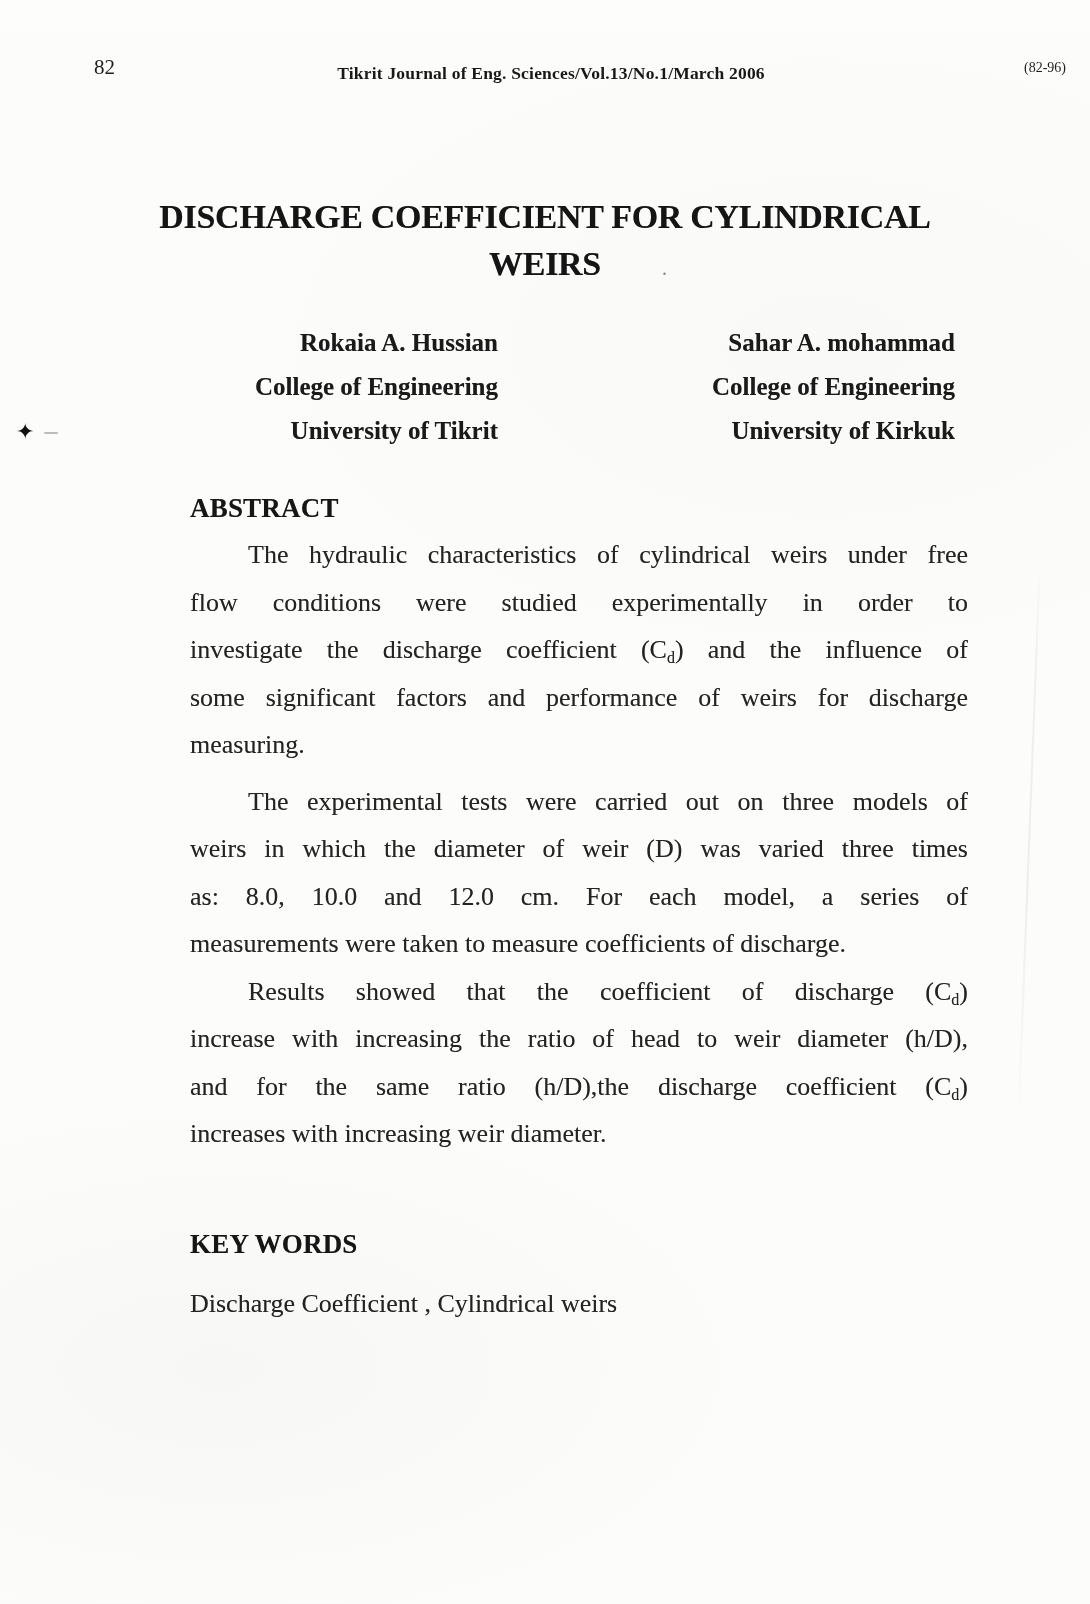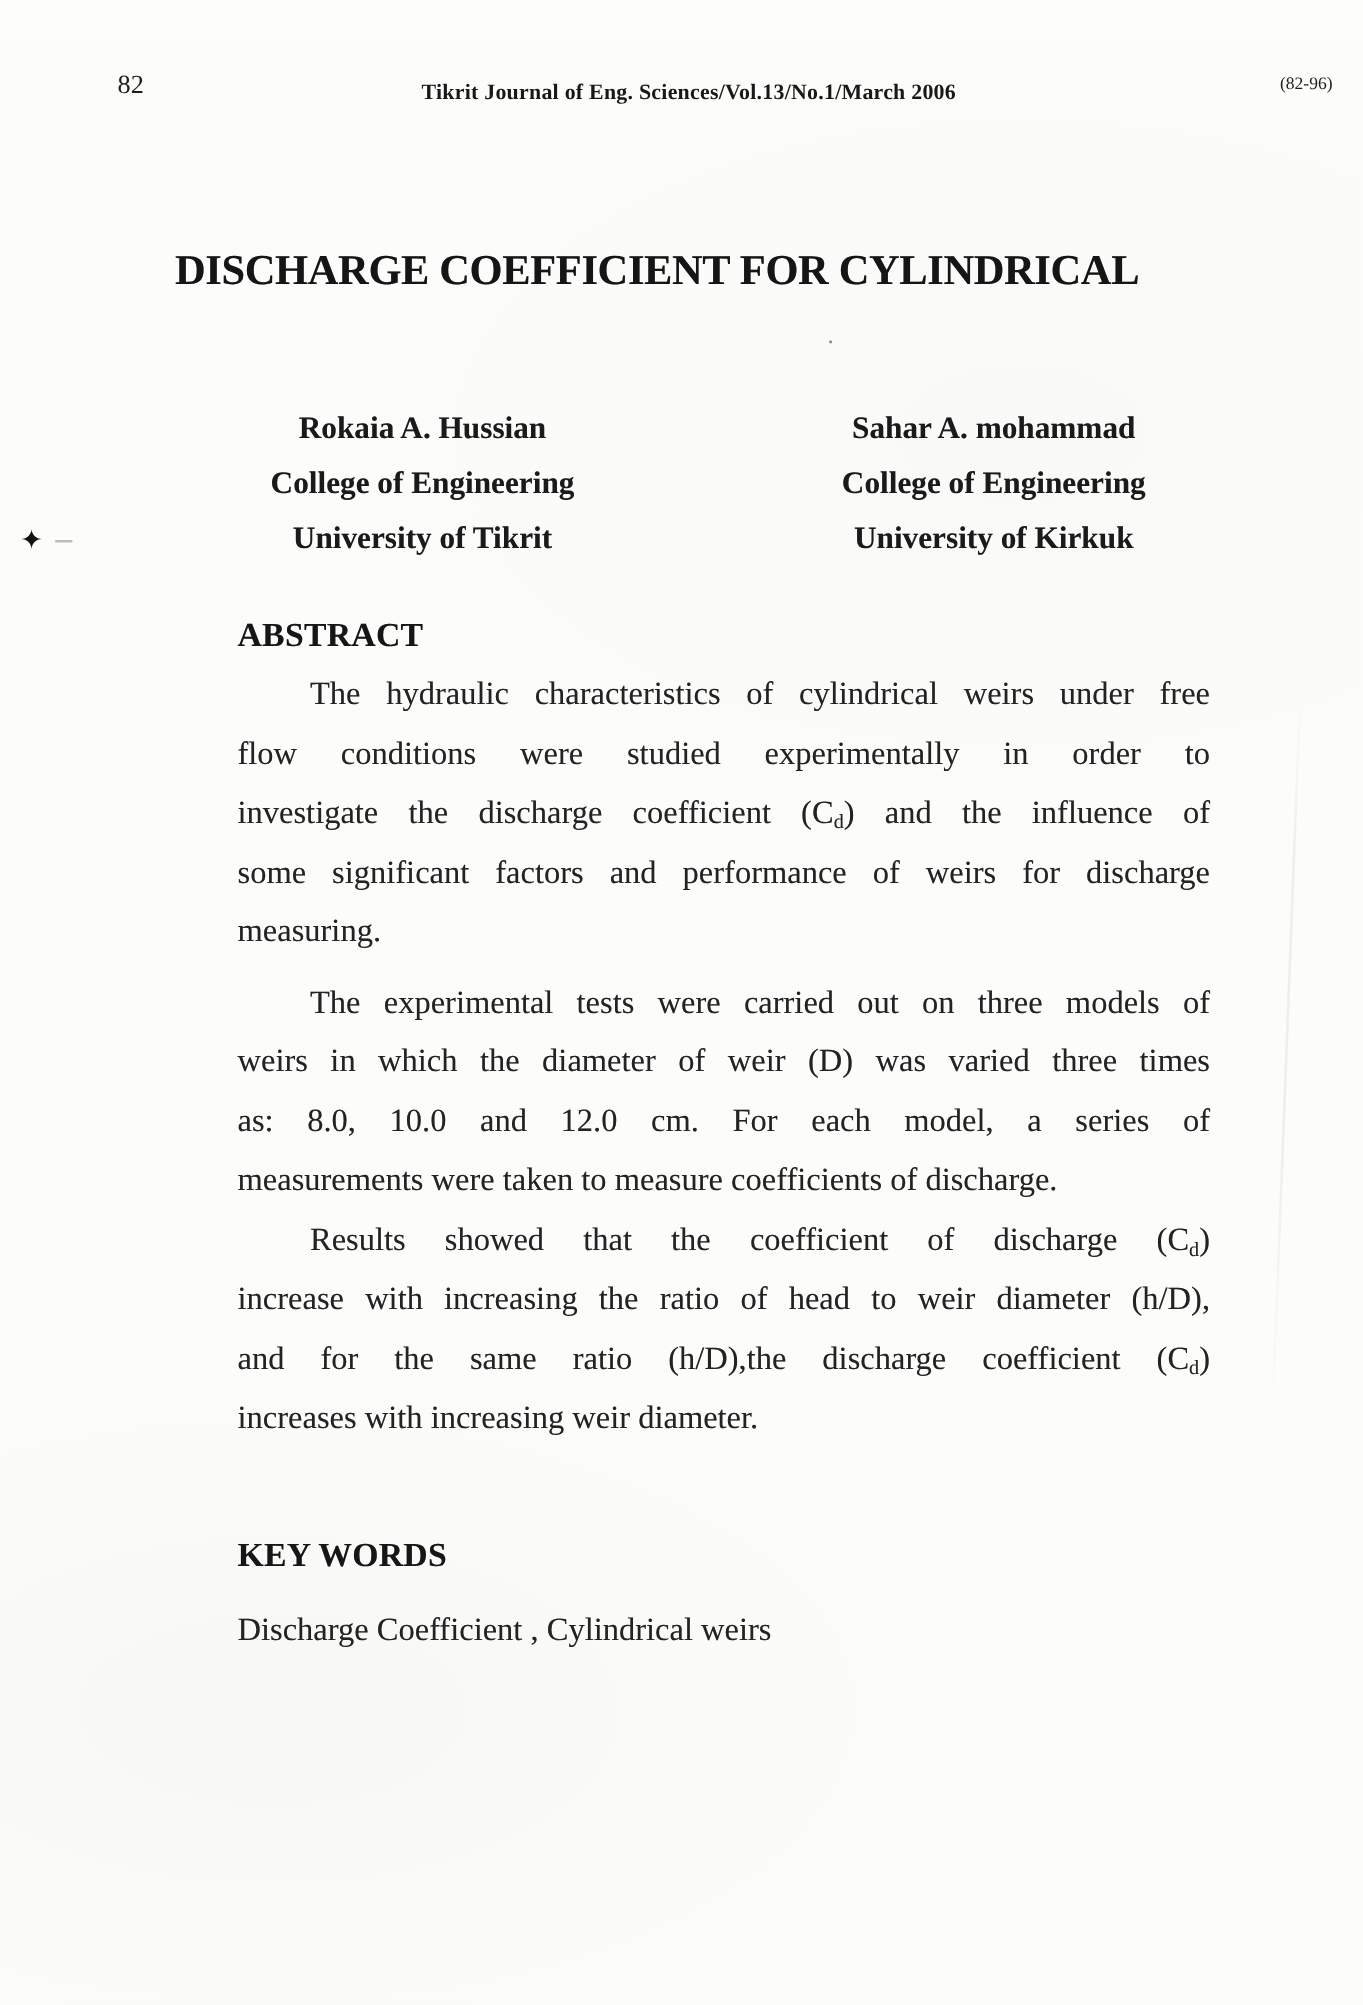--- a/index.html
+++ b/index.html
@@ -18,24 +18,24 @@
       radial-gradient(ellipse 800px 400px at 20% 85%, rgba(0,0,0,0.018), transparent 70%),
       #fcfcfa;
     margin-top: 33px;
   }
   .abs{position:absolute;}
   
   .pg-num{left:94px;top:22px;font-size:21px;color:#1d1d1d;}
   .jrnl{left:200px;right:188px;top:30px;text-align:center;font-weight:bold;font-size:17.5px;color:#181818;letter-spacing:0.2px;}
   .range{right:24px;top:27px;font-size:14px;color:#1d1d1d;}
   
-  .title{left:140px;width:810px;top:160px;text-align:left;font-weight:bold;font-size:34px;line-height:47px;color:#151515;letter-spacing:-0.3px;text-shadow:0 0 0.5px rgba(0,0,0,0.4);}
+  .title{left:140px;width:810px;top:160px;text-align:center;font-weight:bold;font-size:34px;line-height:47px;color:#151515;letter-spacing:-0.3px;text-shadow:0 0 0.5px rgba(0,0,0,0.4);}
   .title-dot{left:662px;top:224px;font-size:20px;color:#888;}
   
-  .auth{top:288px;width:320px;text-align:center;font-weight:bold;font-size:25px;line-height:44px;color:#1a1a1a;text-shadow:0 0 0.4px rgba(0,0,0,0.35);}
+  .auth{top:288px;width:320px;text-align:right;font-weight:bold;font-size:25px;line-height:44px;color:#1a1a1a;text-shadow:0 0 0.4px rgba(0,0,0,0.35);}
   .auth-left{left:178px;}
   .auth-right{left:635px;}
   
   .inkmark{left:16px;top:386px;font-size:22px;color:#111;}
   .inkdash{left:44px;top:399px;width:14px;height:2px;background:rgba(0,0,0,0.25);border-radius:2px;}
   
   .sec-head{left:190px;font-weight:bold;font-size:27px;color:#161616;letter-spacing:0.2px;text-shadow:0 0 0.4px rgba(0,0,0,0.35);}
   .abstract-head{top:460px;}
   .bodycol{left:190px;width:778px;top:498px;font-size:26px;line-height:47.5px;color:#232323;text-shadow:0 0 0.4px rgba(0,0,0,0.3);}
   .bodycol p{margin:0;padding:0;}
@@ -56,20 +56,21 @@
 <body>
 
 <div class="page">
 
   <div class="abs pg-num">82</div>
   <div class="abs jrnl">Tikrit Journal of Eng. Sciences/Vol.13/No.1/March 2006</div>
   <div class="abs range">(82-96)</div>
 
   <div class="abs title">
     <div>DISCHARGE COEFFICIENT FOR CYLINDRICAL</div>
+    <div>WEIRS</div>
   </div>
   <div class="abs title-dot">.</div>
 
   <div class="abs auth auth-left">
     <div>Rokaia A. Hussian</div>
     <div>College of Engineering</div>
     <div>University of Tikrit</div>
   </div>
   <div class="abs auth auth-right">
     <div>Sahar A. mohammad</div>

